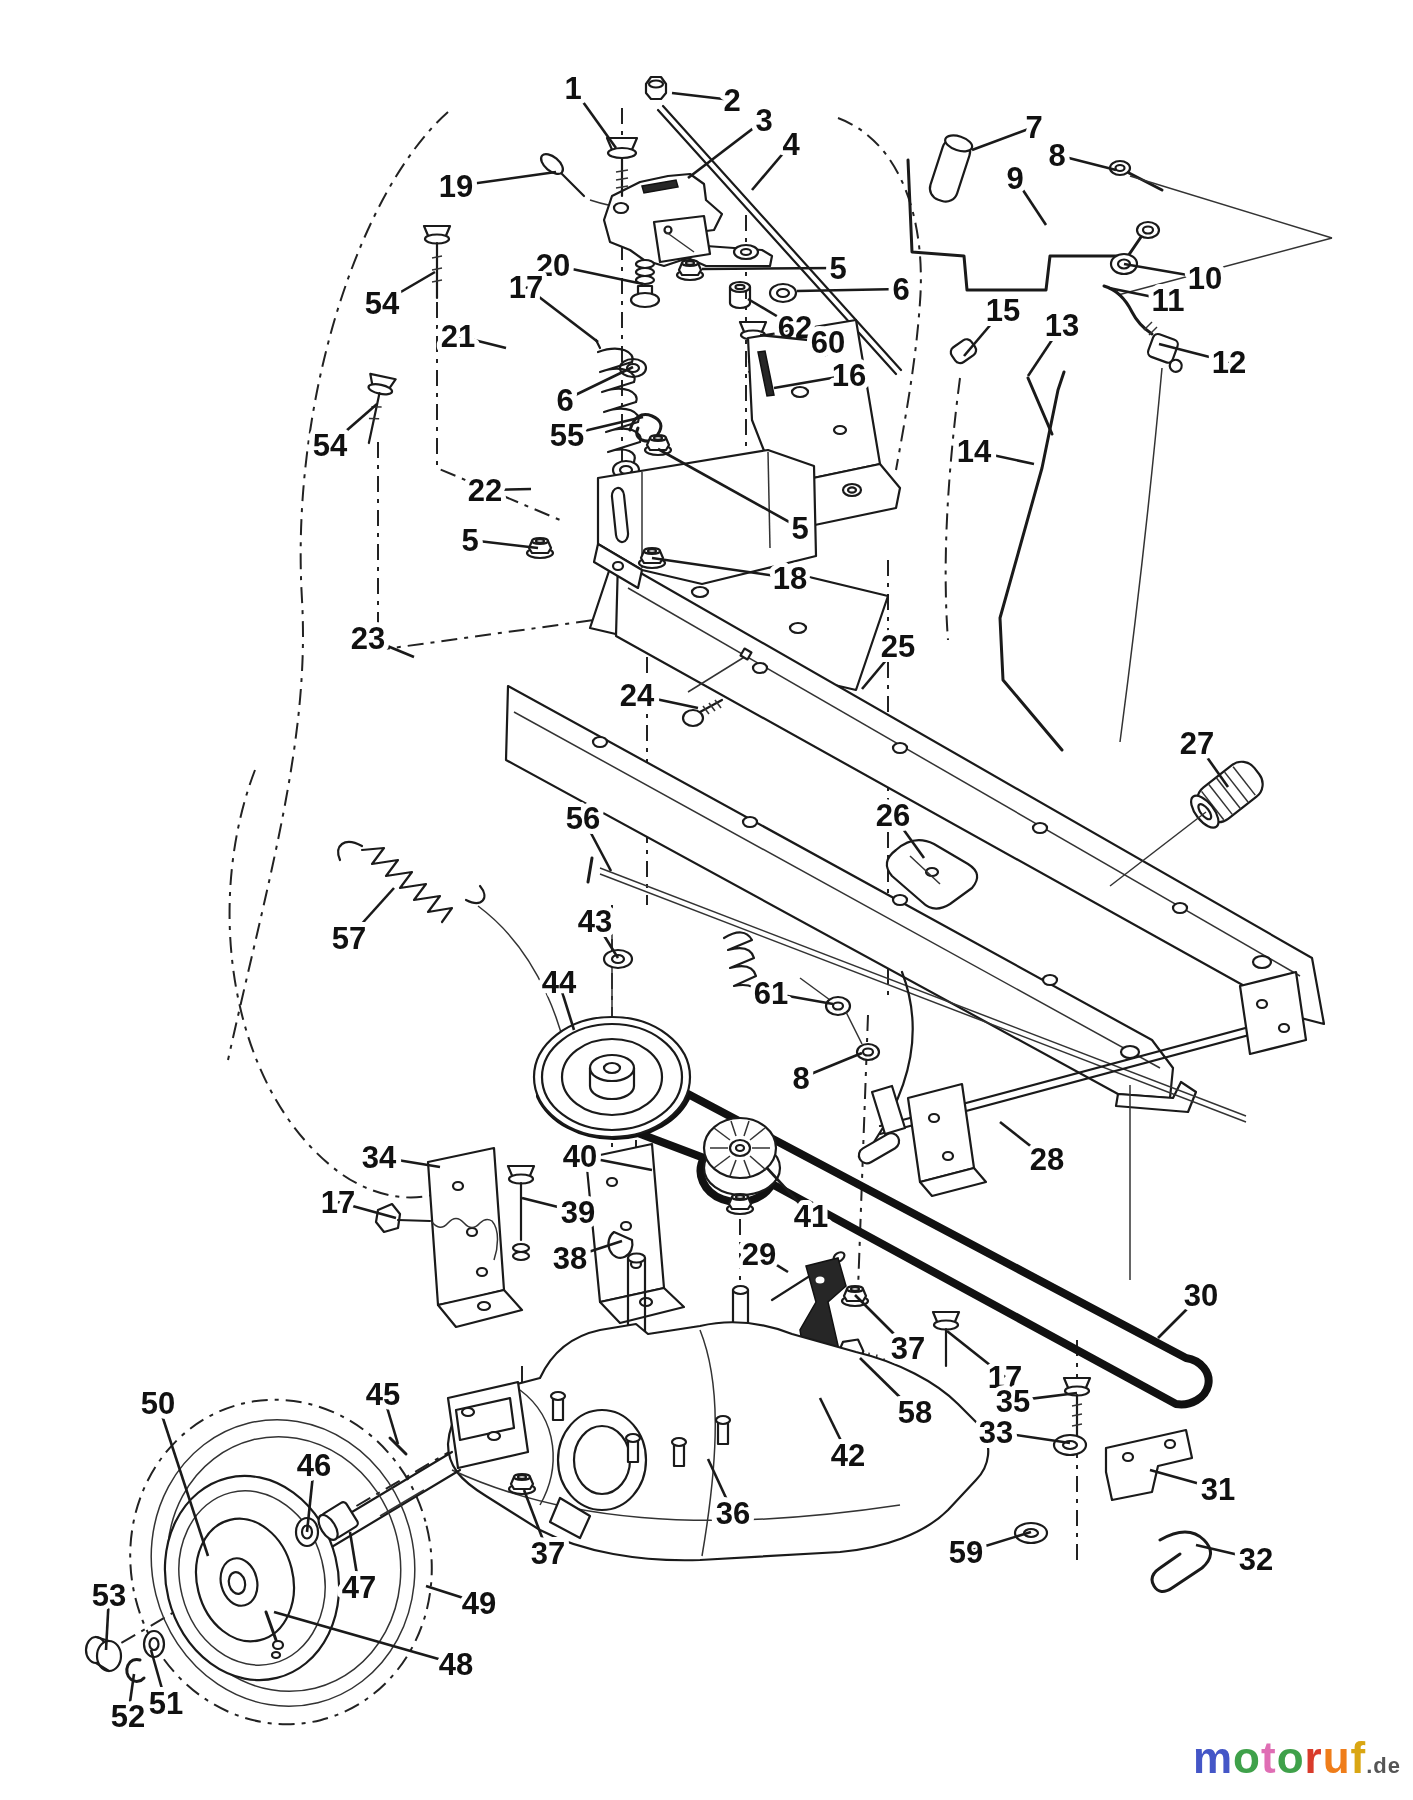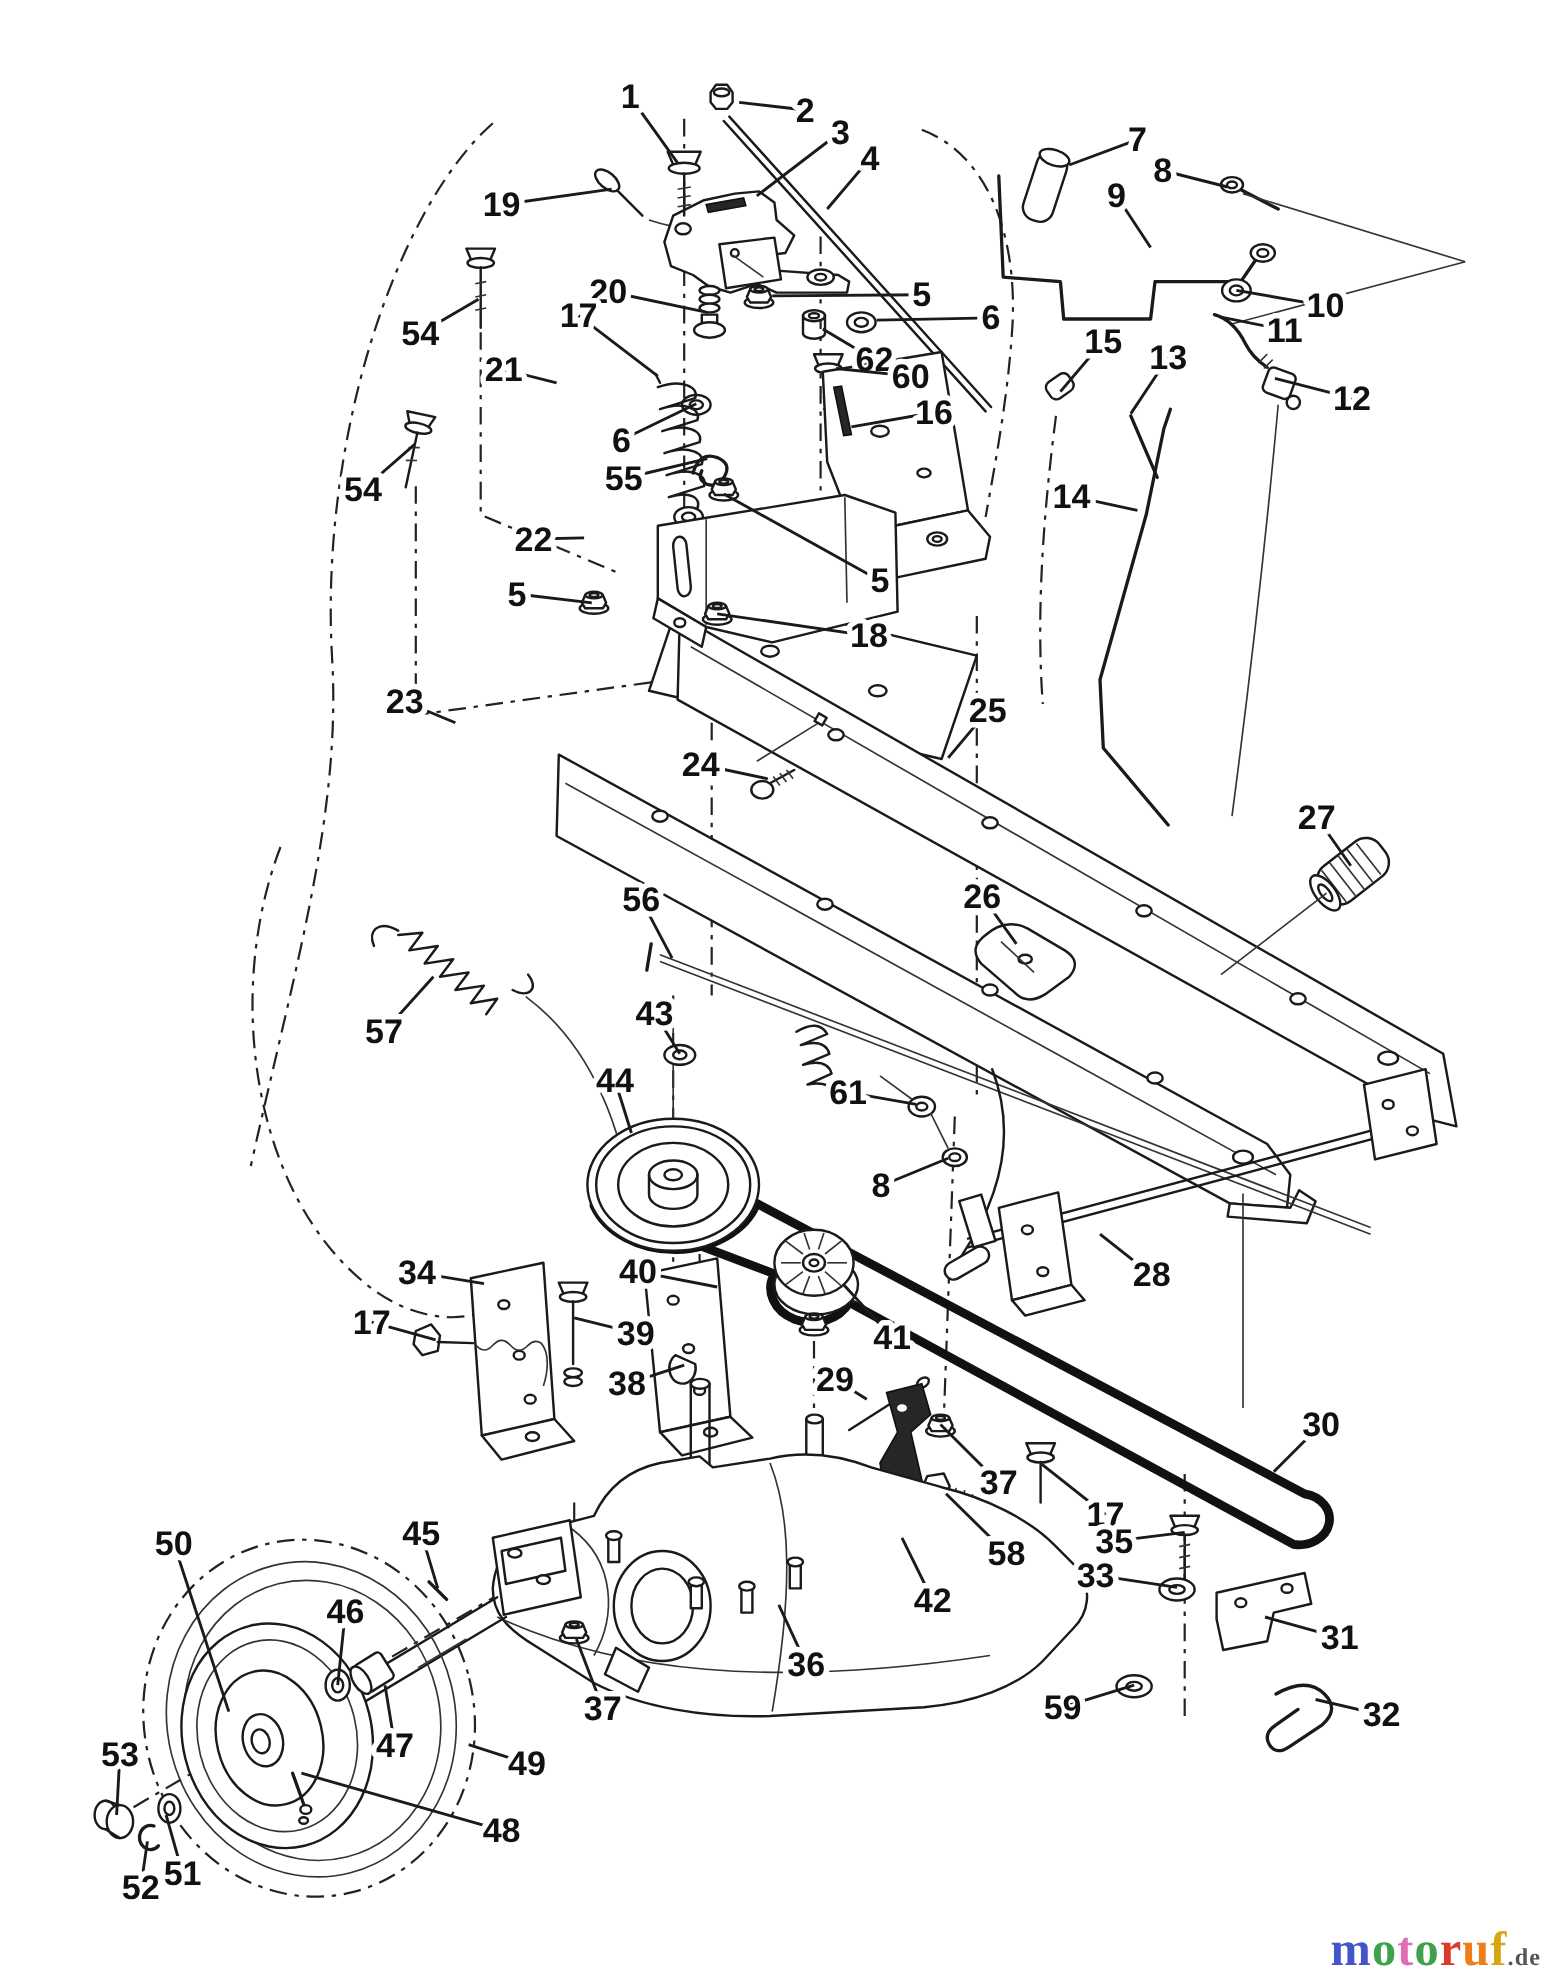--- a/index.html
+++ b/index.html
@@ -10,21 +10,21 @@
   .callout{font:bold 31px "Liberation Sans",sans-serif;fill:#111;text-anchor:middle;
            dominant-baseline:central;paint-order:stroke;stroke:#ffffff;stroke-width:10px;
            stroke-linejoin:round;}
   .ph{stroke:#222;stroke-width:2;fill:none;stroke-dasharray:16 7 4 7;}
   .part{stroke:#1a1a1a;stroke-width:2.2;fill:#ffffff;stroke-linejoin:round;stroke-linecap:round;}
   .line{stroke:#1a1a1a;stroke-width:2.2;fill:none;stroke-linejoin:round;stroke-linecap:round;}
   .thin{stroke:#333;stroke-width:1.5;fill:none;}
   .thick{stroke:#1a1a1a;stroke-width:3;fill:none;stroke-linecap:round;stroke-linejoin:round;}
   .belt{stroke:#111;stroke-width:8;fill:none;stroke-linejoin:round;stroke-linecap:round;}
   .dark{fill:#262626;stroke:#111;stroke-width:1.5;}
-  .wm{position:absolute;right:12px;bottom:6px;font-family:Liberation Serif, serif;
+  .wm{position:absolute;right:12px;bottom:20px;font-family:Liberation Sans, sans-serif;
       font-weight:bold;font-size:44px;line-height:1;letter-spacing:1px;user-select:none;}
   .wm .de{font-size:22px;color:#555;font-weight:bold;}
 </style>
 </head>
 <body>
 
 <div class="stage">
 <svg id="diagram-svg" width="1413" height="1800" viewBox="0 0 1413 1800">
 
   <g>

